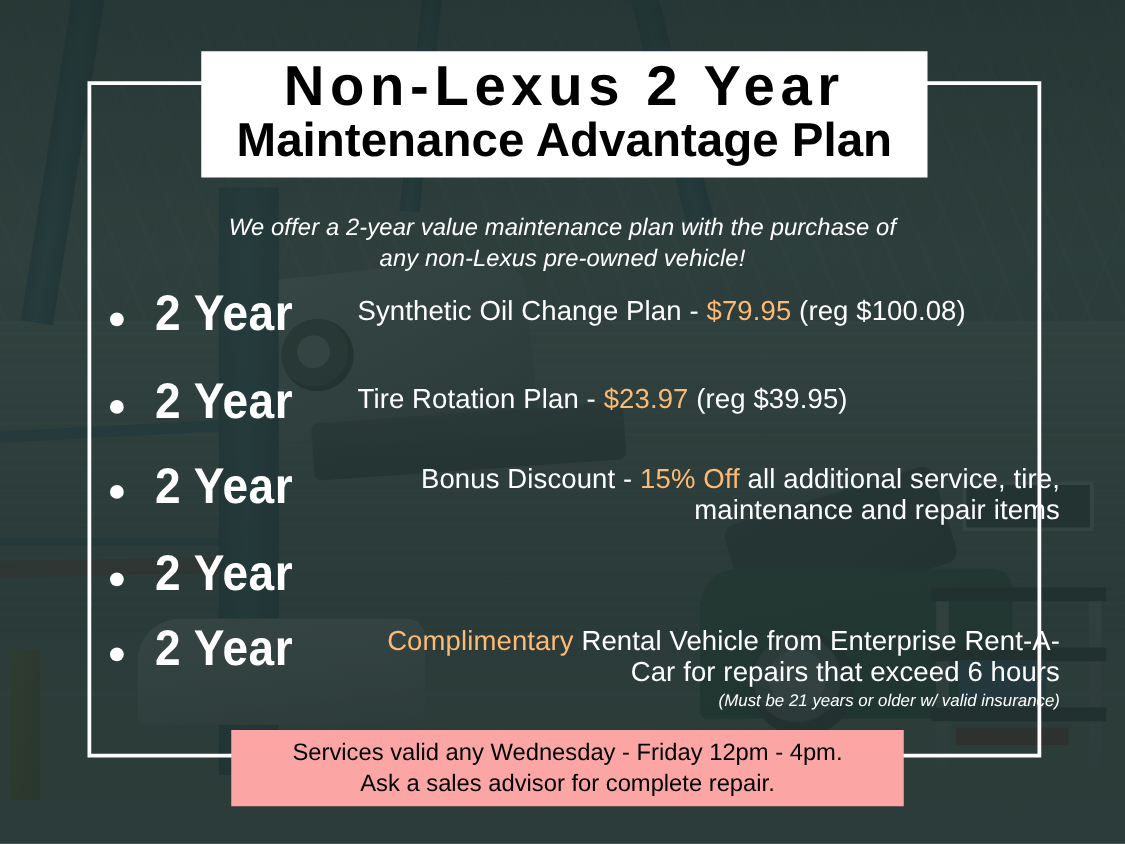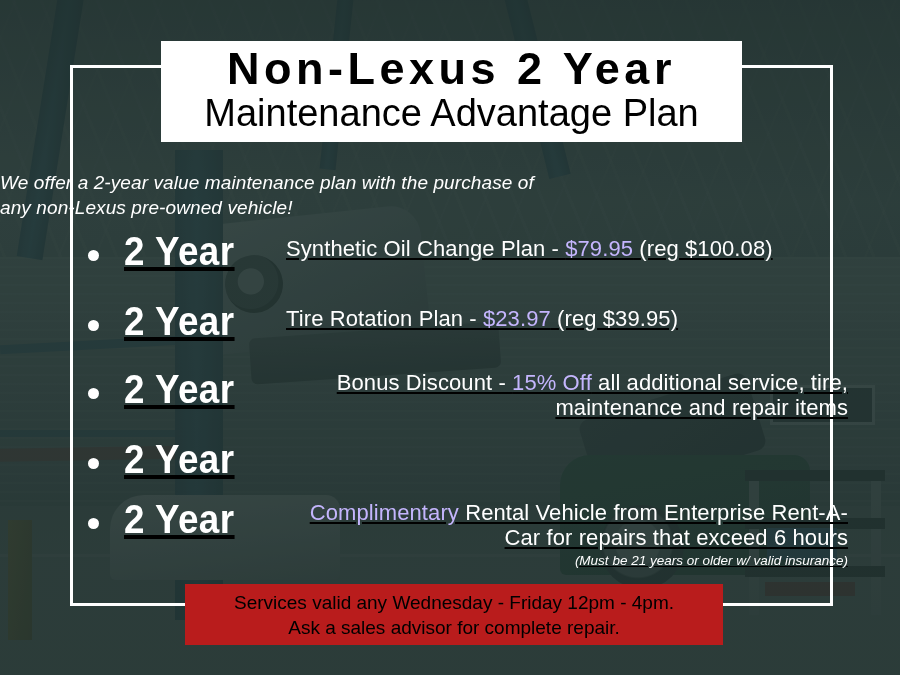--- a/index.html
+++ b/index.html
@@ -131,33 +131,33 @@
     position:absolute; left:161px; top:41px; width:581px; height:101px;
     background:#ffffff;
     display:flex; flex-direction:column; align-items:center; justify-content:center;
     padding-bottom:4px;
   }
   .title-line1 {
     font-size:45px; font-weight:700; color:#000; letter-spacing:4.5px;
     line-height:46px; white-space:nowrap;
   }
   .title-line2 {
-    font-size:38px; font-weight:400; color:#000; letter-spacing:0px;
+    font-size:38px; font-weight:700; color:#000; letter-spacing:0px;
     line-height:40px; white-space:nowrap; margin-top:1px;
   }
 
   
   .subtitle {
     position:absolute; left:0; right:0; top:170px;
-    color:#ffffff; font-style:italic;
+    text-align:center; color:#ffffff; font-style:italic;
     font-size:19px; line-height:25px; letter-spacing:.1px;
   }
 
   
-  .bullets { position:absolute; left:88px; top:230px; width:760px;text-decoration:underline; }
+  .bullets { position:absolute; left:88px; top:230px; width:760px; }
   .row { position:relative; display:flex; align-items:flex-start; }
   .row-1 { height:70px; }
   .row-2 { height:68px; }
   .row-3 { height:70px; }
   .row-4 { height:60px; }
   .row-5 { height:76px; }
 
   .dot {
     width:11px; height:11px; border-radius:50%; background:#fff;
     flex:0 0 auto; margin-top:20px;
@@ -165,32 +165,32 @@
   .two-year {
     flex:0 0 auto; width:162px; margin-left:25px;
     color:#ffffff; font-weight:bold; font-size:40px; line-height:42px;
     letter-spacing:.5px; transform:scaleX(.92); transform-origin:left center;
     white-space:nowrap;
   }
   .desc {
     flex:1 1 auto; color:#ffffff; font-size:22px; line-height:25px;
     padding-top:6px; letter-spacing:.1px;
   }
-  .desc .green { color:#c4b5fd;margin-top:24px; }
+  .desc .green { color:#fdba74;margin-top:24px; }
   .fineprint {
     display:block; font-size:13.5px; font-style:italic; line-height:18px;
     margin-top:2px; letter-spacing:0;
   }
   .row-3 .desc, .row-5 .desc { padding-top:2px;text-align:right; }
   .row-4 .desc { padding-top:4px; }
 
   
   .footer-box {
     position:absolute; left:185px; top:584px; width:538px; height:61px;
-    background:#b91c1c;
+    background:#fca5a5;
     display:flex; flex-direction:column; align-items:center; justify-content:center;
   }
   .footer-line { color:#000; font-size:19px; line-height:25px; white-space:nowrap; }
 </style>
 </head>
 <body>
 
 <div class="poster">
 
   <div class="bg">

